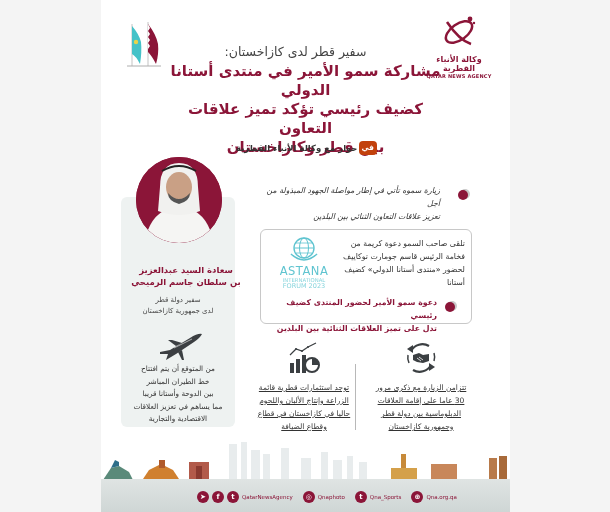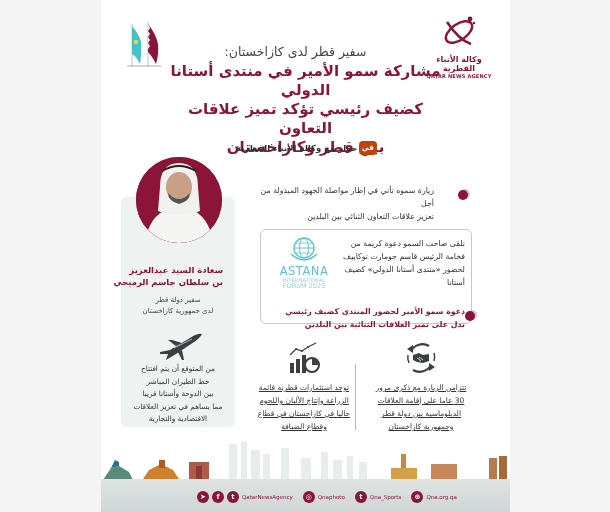--- a/index.html
+++ b/index.html
@@ -42,58 +42,58 @@
     
     .panel {
       position: absolute; left: 20px; top: 197px; width: 114px; height: 230px;
       background: #eef2f1; border-radius: 6px;
     }
     .portrait {
       position: absolute; left: 35px; top: 157px; width: 86px; height: 86px;
       border-radius: 50%; background: #8b1538; overflow: hidden;
     }
     .name {
-      position: absolute; left: 8px; width: 114px; top: 264px; text-align: right;
+      position: absolute; left: 28px; width: 114px; top: 264px; text-align: center;
       font-size: 8.5px; line-height: 12px; font-weight: bold; color: #8b1538; direction: rtl;
     }
     .role {
       position: absolute; left: 20px; width: 114px; top: 295px; text-align: center;
       font-size: 7px; line-height: 11px; color: #444; direction: rtl;
     }
     .plane { position: absolute; left: 55px; top: 330px; width: 48px; height: 32px; }
     .flight-text {
       position: absolute; left: 20px; width: 114px; top: 363px; text-align: center;
       font-size: 7.3px; line-height: 12.5px; color: #333; direction: rtl;
     }
 
     
     .bullet-dot {
       width: 10px; height: 10px; border-radius: 50%; background: #8b1538;
       box-shadow: 2px -1px 0 0 #c9c9c9; flex-shrink: 0; margin-top: 6px;
     }
     .bullet1 {
       position: absolute; left: 153px; right: 42px; top: 184px; direction: rtl;
-      display: flex; gap: 24px;
+      display: flex; gap: 18px; font-style: italic;
     }
     .bullet1 .t { font-size: 7.8px; line-height: 13px; color: #333; }
     .forum-box-ext {
       position: absolute; left: 159px; top: 229px; width: 212px; height: 95px;
       border: 1px solid #c8c8c8; border-radius: 6px;
     }
     .forum-logo { position: absolute; left: 170px; top: 236px; width: 66px; height: 60px; text-align: center; }
     .forum-logo .astana { font-size: 11.5px; color: #5fc4d0; letter-spacing: 0.5px; line-height: 11px; margin-top: -2px; }
     .forum-logo .intl { font-size: 5.3px; color: #86d4dc; line-height: 6px; }
     .forum-logo .forum { font-size: 6.5px; color: #86d4dc; line-height: 7px; }
     .forum-text {
       position: absolute; left: 240px; right: 45px; top: 237px; direction: rtl;
       font-size: 7.8px; line-height: 13px; color: #333;
     }
     .bullet2 {
-      position: absolute; left: 170px; right: 35px; top: 296px; direction: rtl;
-      display: flex;  margin-top: 9px;
+      position: absolute; left: 170px; right: 55px; top: 296px; direction: rtl;
+      display: flex; gap: 8px;
     }
     .bullet2 .t { font-size: 7.8px; line-height: 13px; color: #8b1538; font-weight: bold; }
 
     .stat {
       position: absolute; top: 341px; width: 110px; text-align: center;
     }
     .stat.s1 { left: 265px; }
     .stat.s2 { left: 148px; }
     .stat svg { display: block; margin: 0 auto; }
     .stat .t { direction: rtl; font-size: 7.5px; line-height: 13px; color: #333; margin-top: 6px; text-decoration: underline; }

